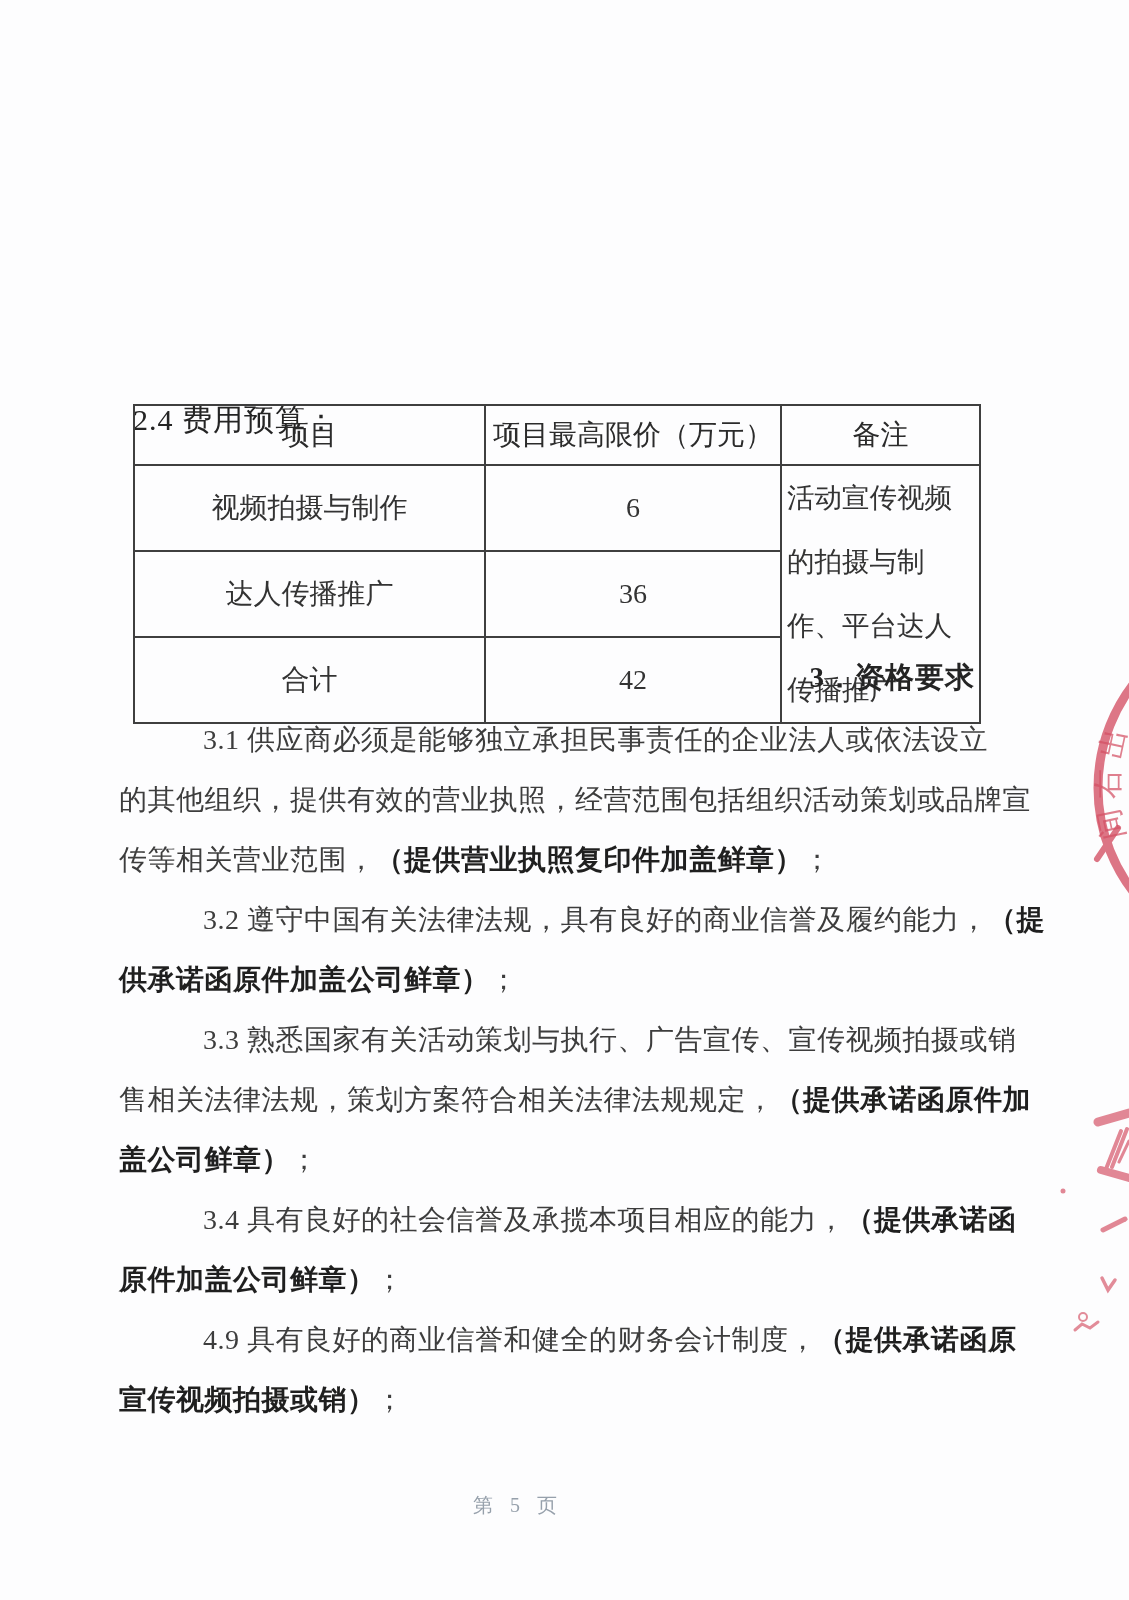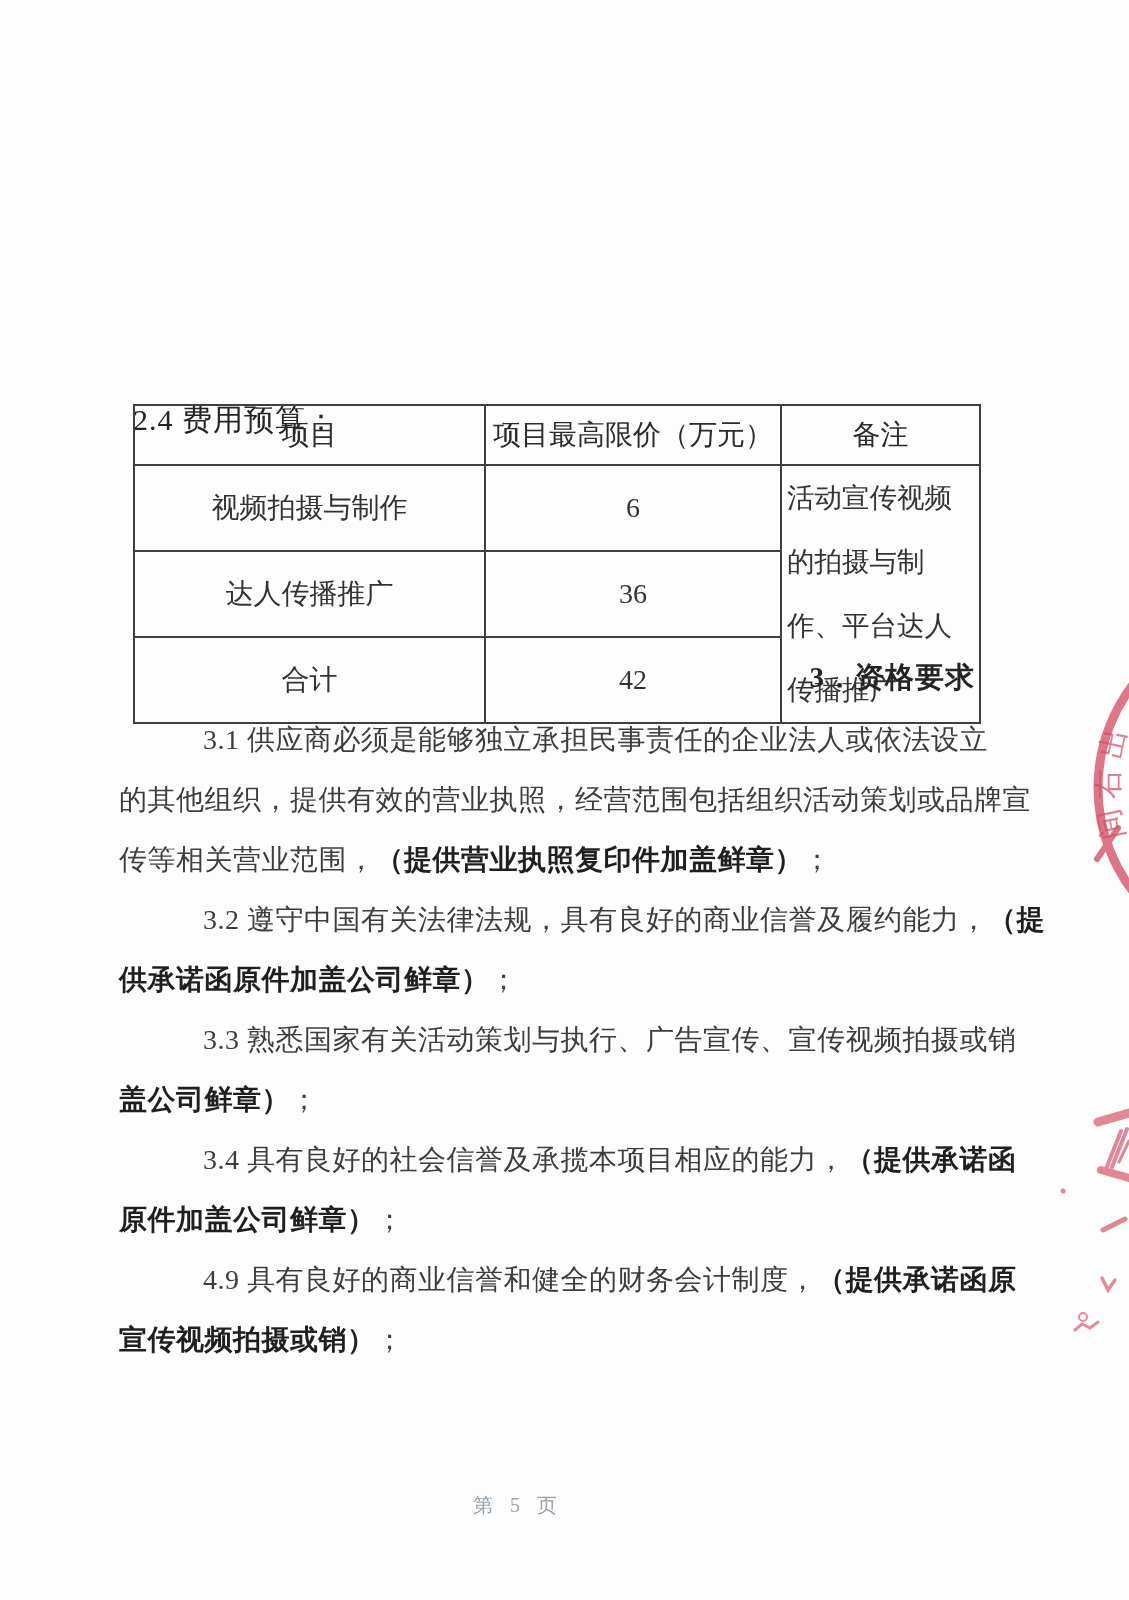--- a/index.html
+++ b/index.html
@@ -95,20 +95,21 @@
         <div class="line first"><span>3.1 供应商必须是能够独立承担民事责任的企业法人或依法设立</span></div>
         <div class="line"><span>的其他组织，提供有效的营业执照，经营范围包括组织活动策划或品牌宣</span></div>
         <div class="line"><span>传等相关营业范围，</span><span class="bold">（提供营业执照复印件加盖鲜章）</span><span>；</span></div>
       </div>
     <div class="para">
         <div class="line first"><span>3.2 遵守中国有关法律法规，具有良好的商业信誉及履约能力，</span><span class="bold">（提</span></div>
         <div class="line"><span class="bold">供承诺函原件加盖公司鲜章）</span><span>；</span></div>
       </div>
     <div class="para">
         <div class="line first"><span>3.3 熟悉国家有关活动策划与执行、广告宣传、宣传视频拍摄或销</span></div>
+        <div class="line"><span>售相关法律法规，策划方案符合相关法律法规规定，</span><span class="bold">（提供承诺函原件加</span></div>
         <div class="line"><span class="bold">盖公司鲜章）</span><span>；</span></div>
       </div>
     <div class="para">
         <div class="line first"><span>3.4 具有良好的社会信誉及承揽本项目相应的能力，</span><span class="bold">（提供承诺函</span></div>
         <div class="line"><span class="bold">原件加盖公司鲜章）</span><span>；</span></div>
       </div>
     <div class="para">
         <div class="line first"><span>4.9 具有良好的商业信誉和健全的财务会计制度，</span><span class="bold">（提供承诺函原</span></div>
         <div class="line"><span class="bold">宣传视频拍摄或销）</span><span>；</span></div>
       </div>

